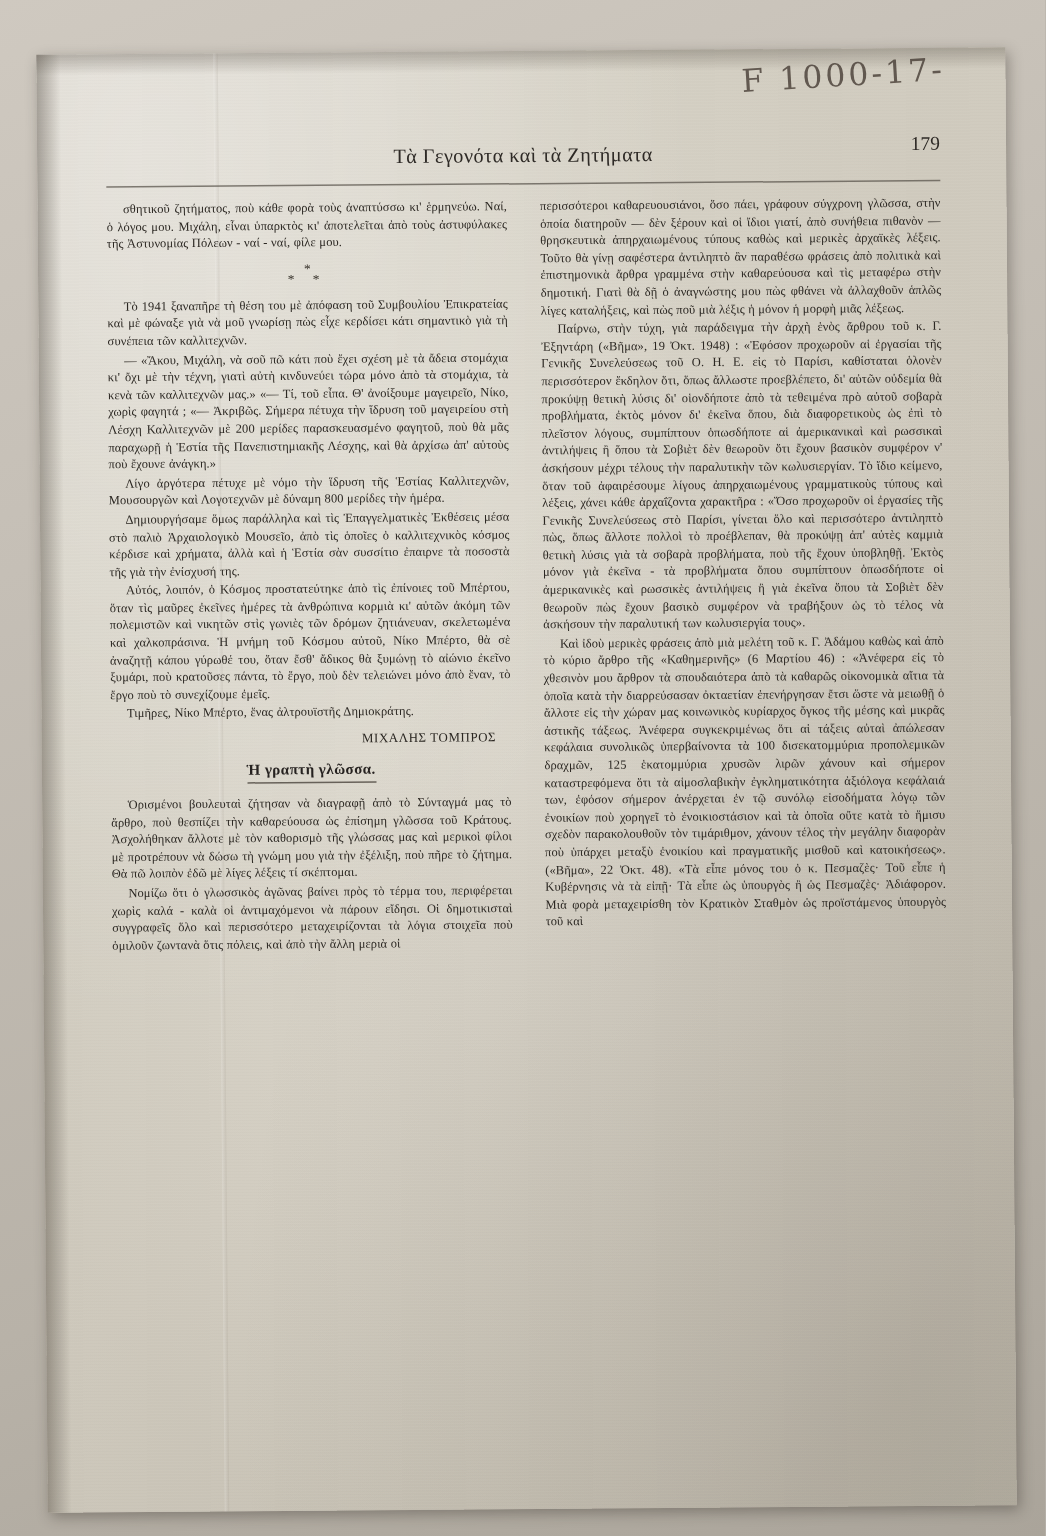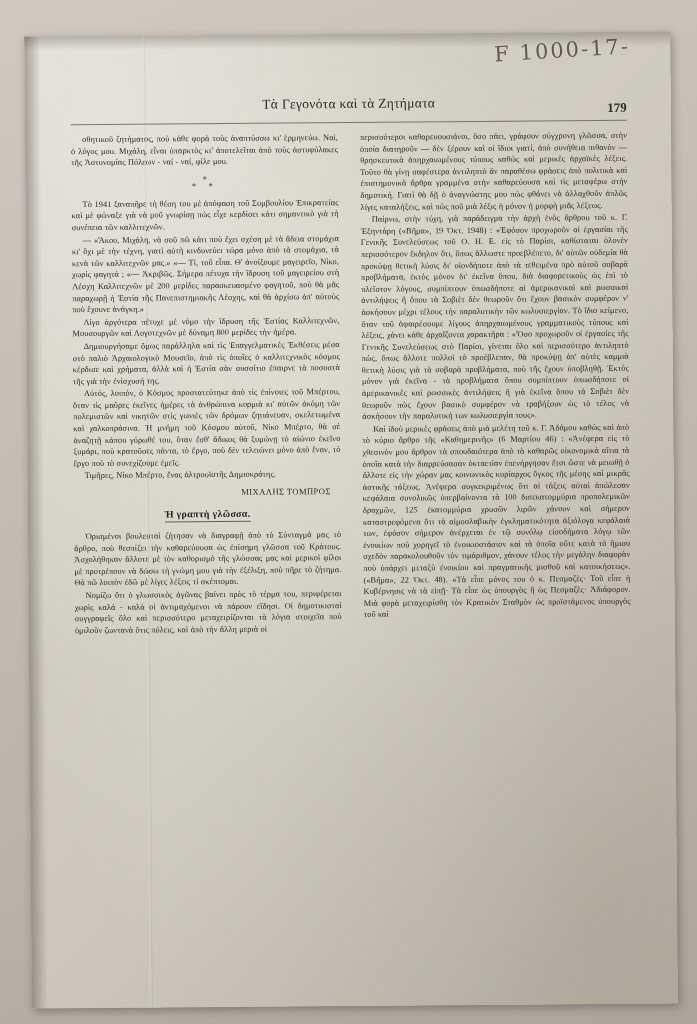--- a/index.html
+++ b/index.html
@@ -83,24 +83,23 @@
     height: 22px;
   }
   .header-title {
     font-size: 13.5px;
     color: #2e2a26;
     letter-spacing: 0.3px;
   }
   .header-page {
     position: absolute;
     right: 0;
-    bottom: 0;
+    bottom: 12px;
     font-size: 13px;
     color: #2e2a26;
-    font-weight: bold;
   }
   .rule {
     border-top: 1px solid #5a544c;
     margin-top: 4px;
     margin-bottom: 9px;
     opacity: 0.75;
   }
   .columns {
     display: flex;
     gap: 22px;

